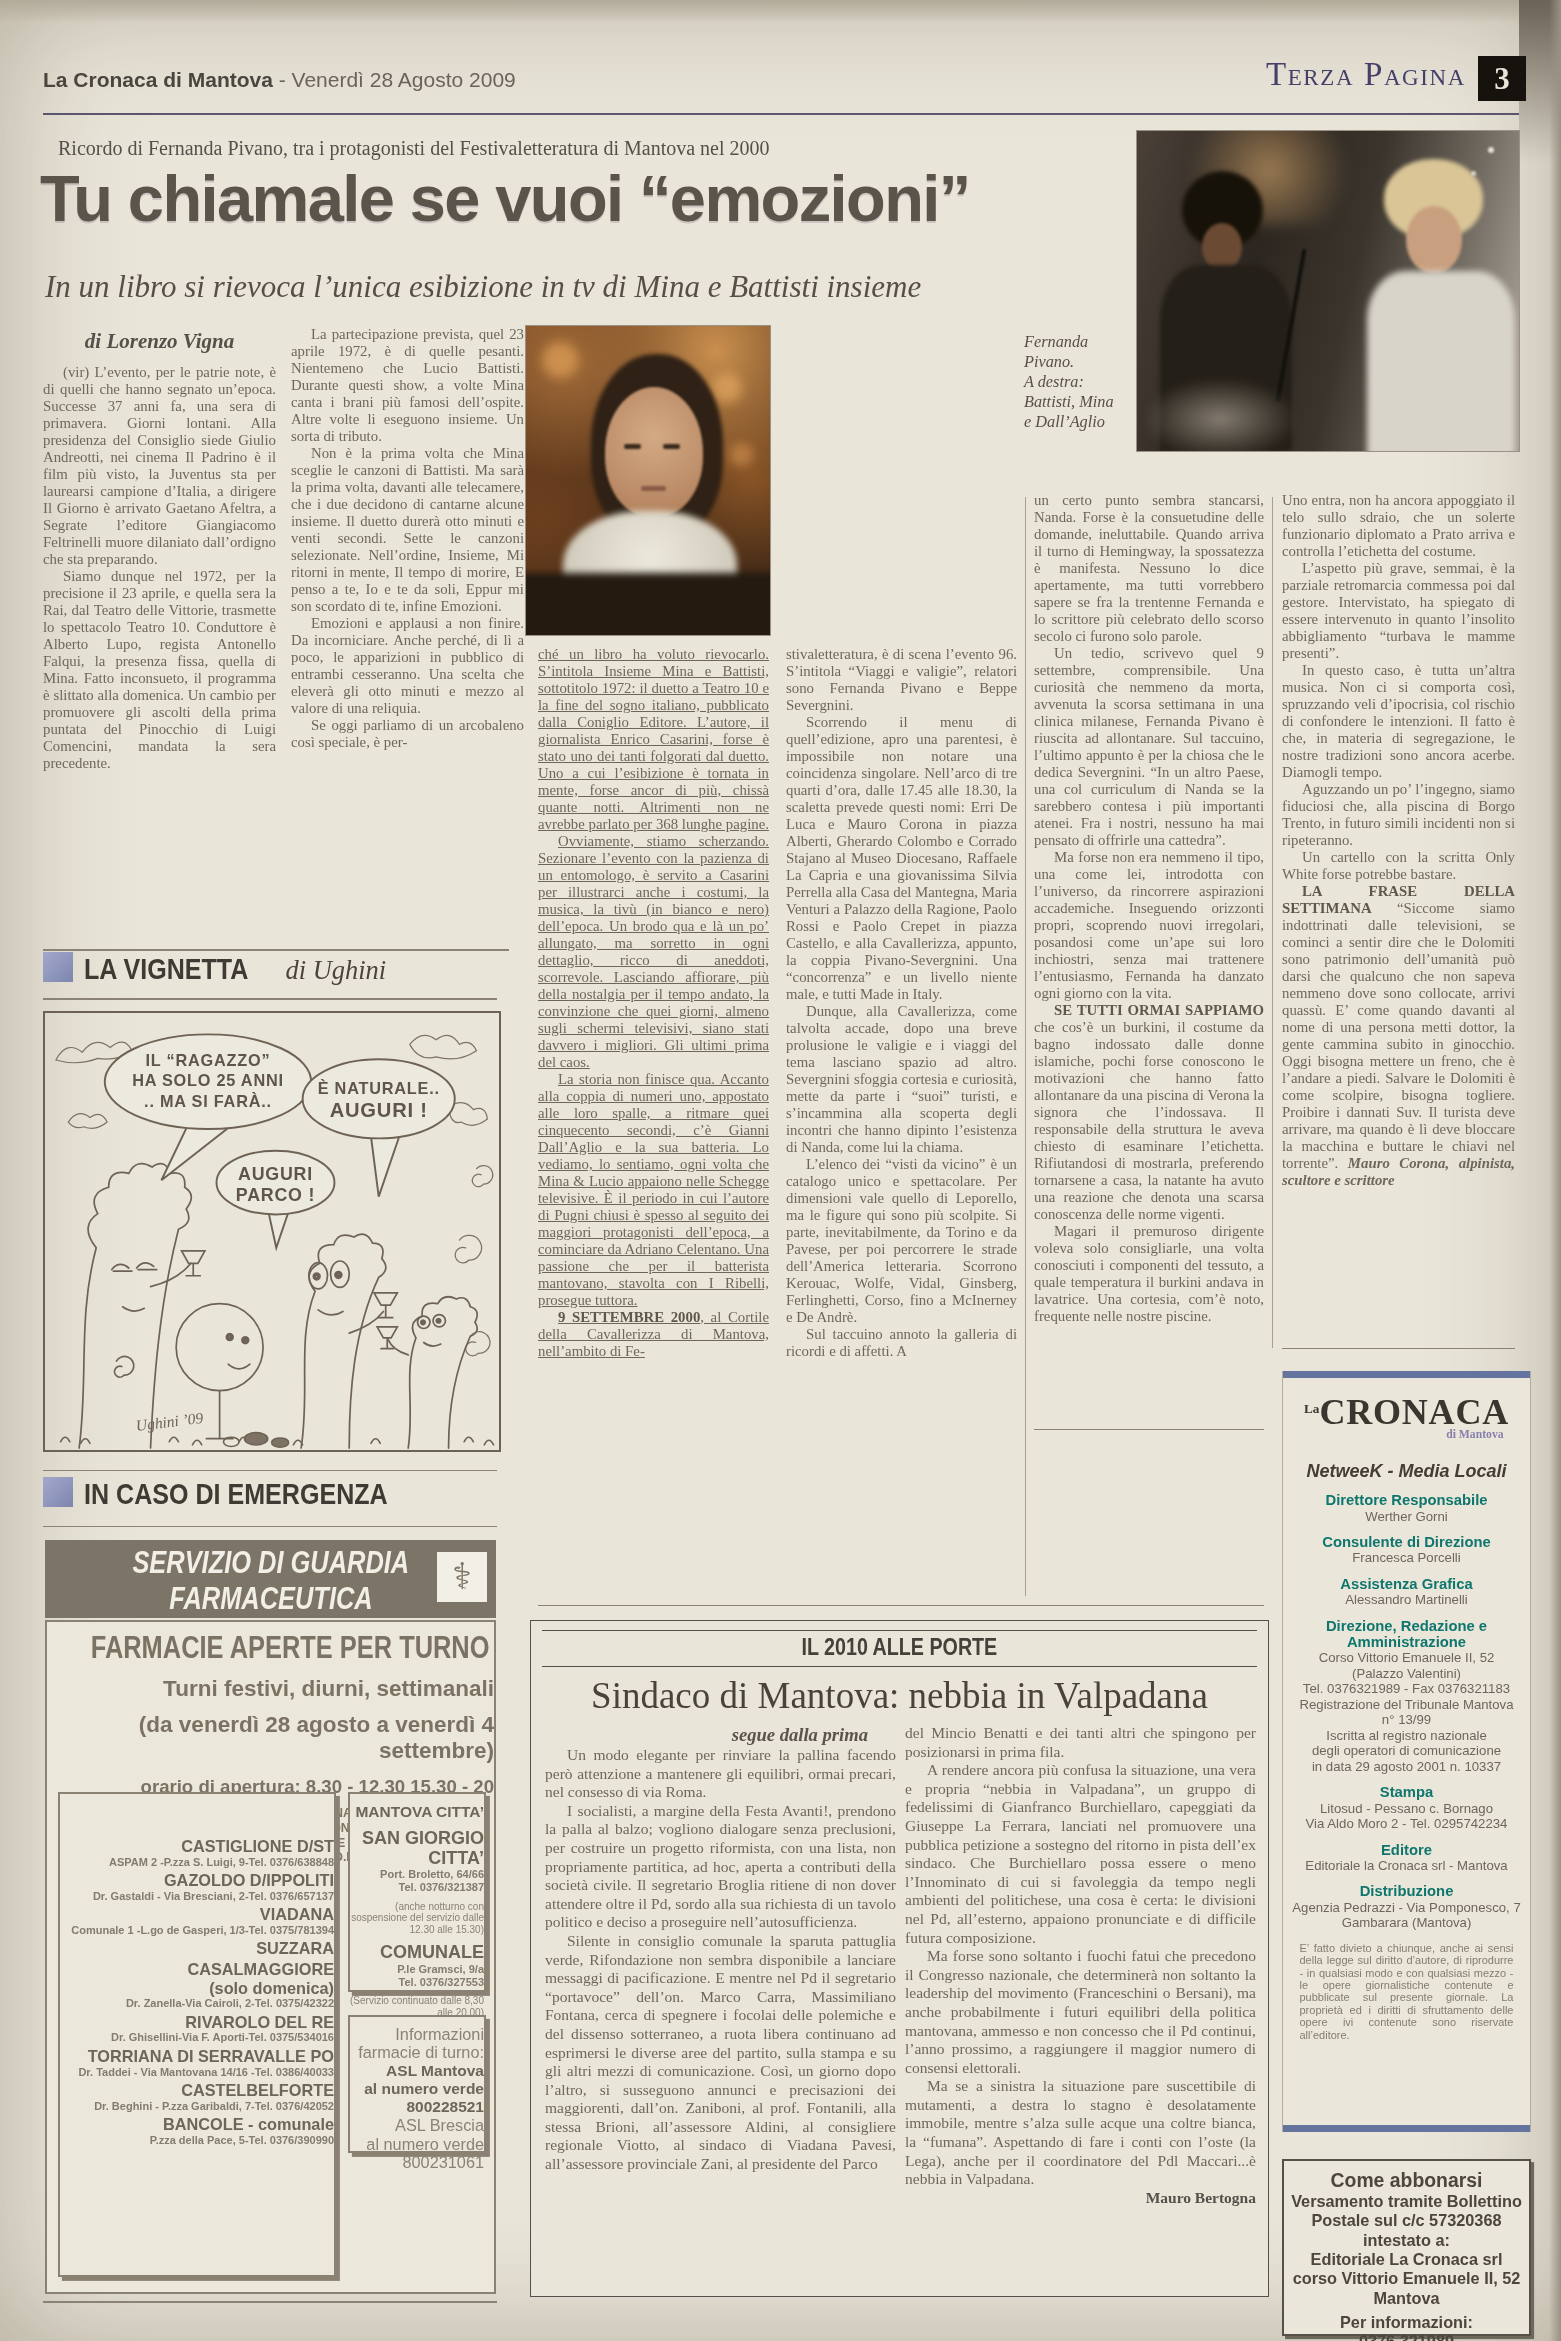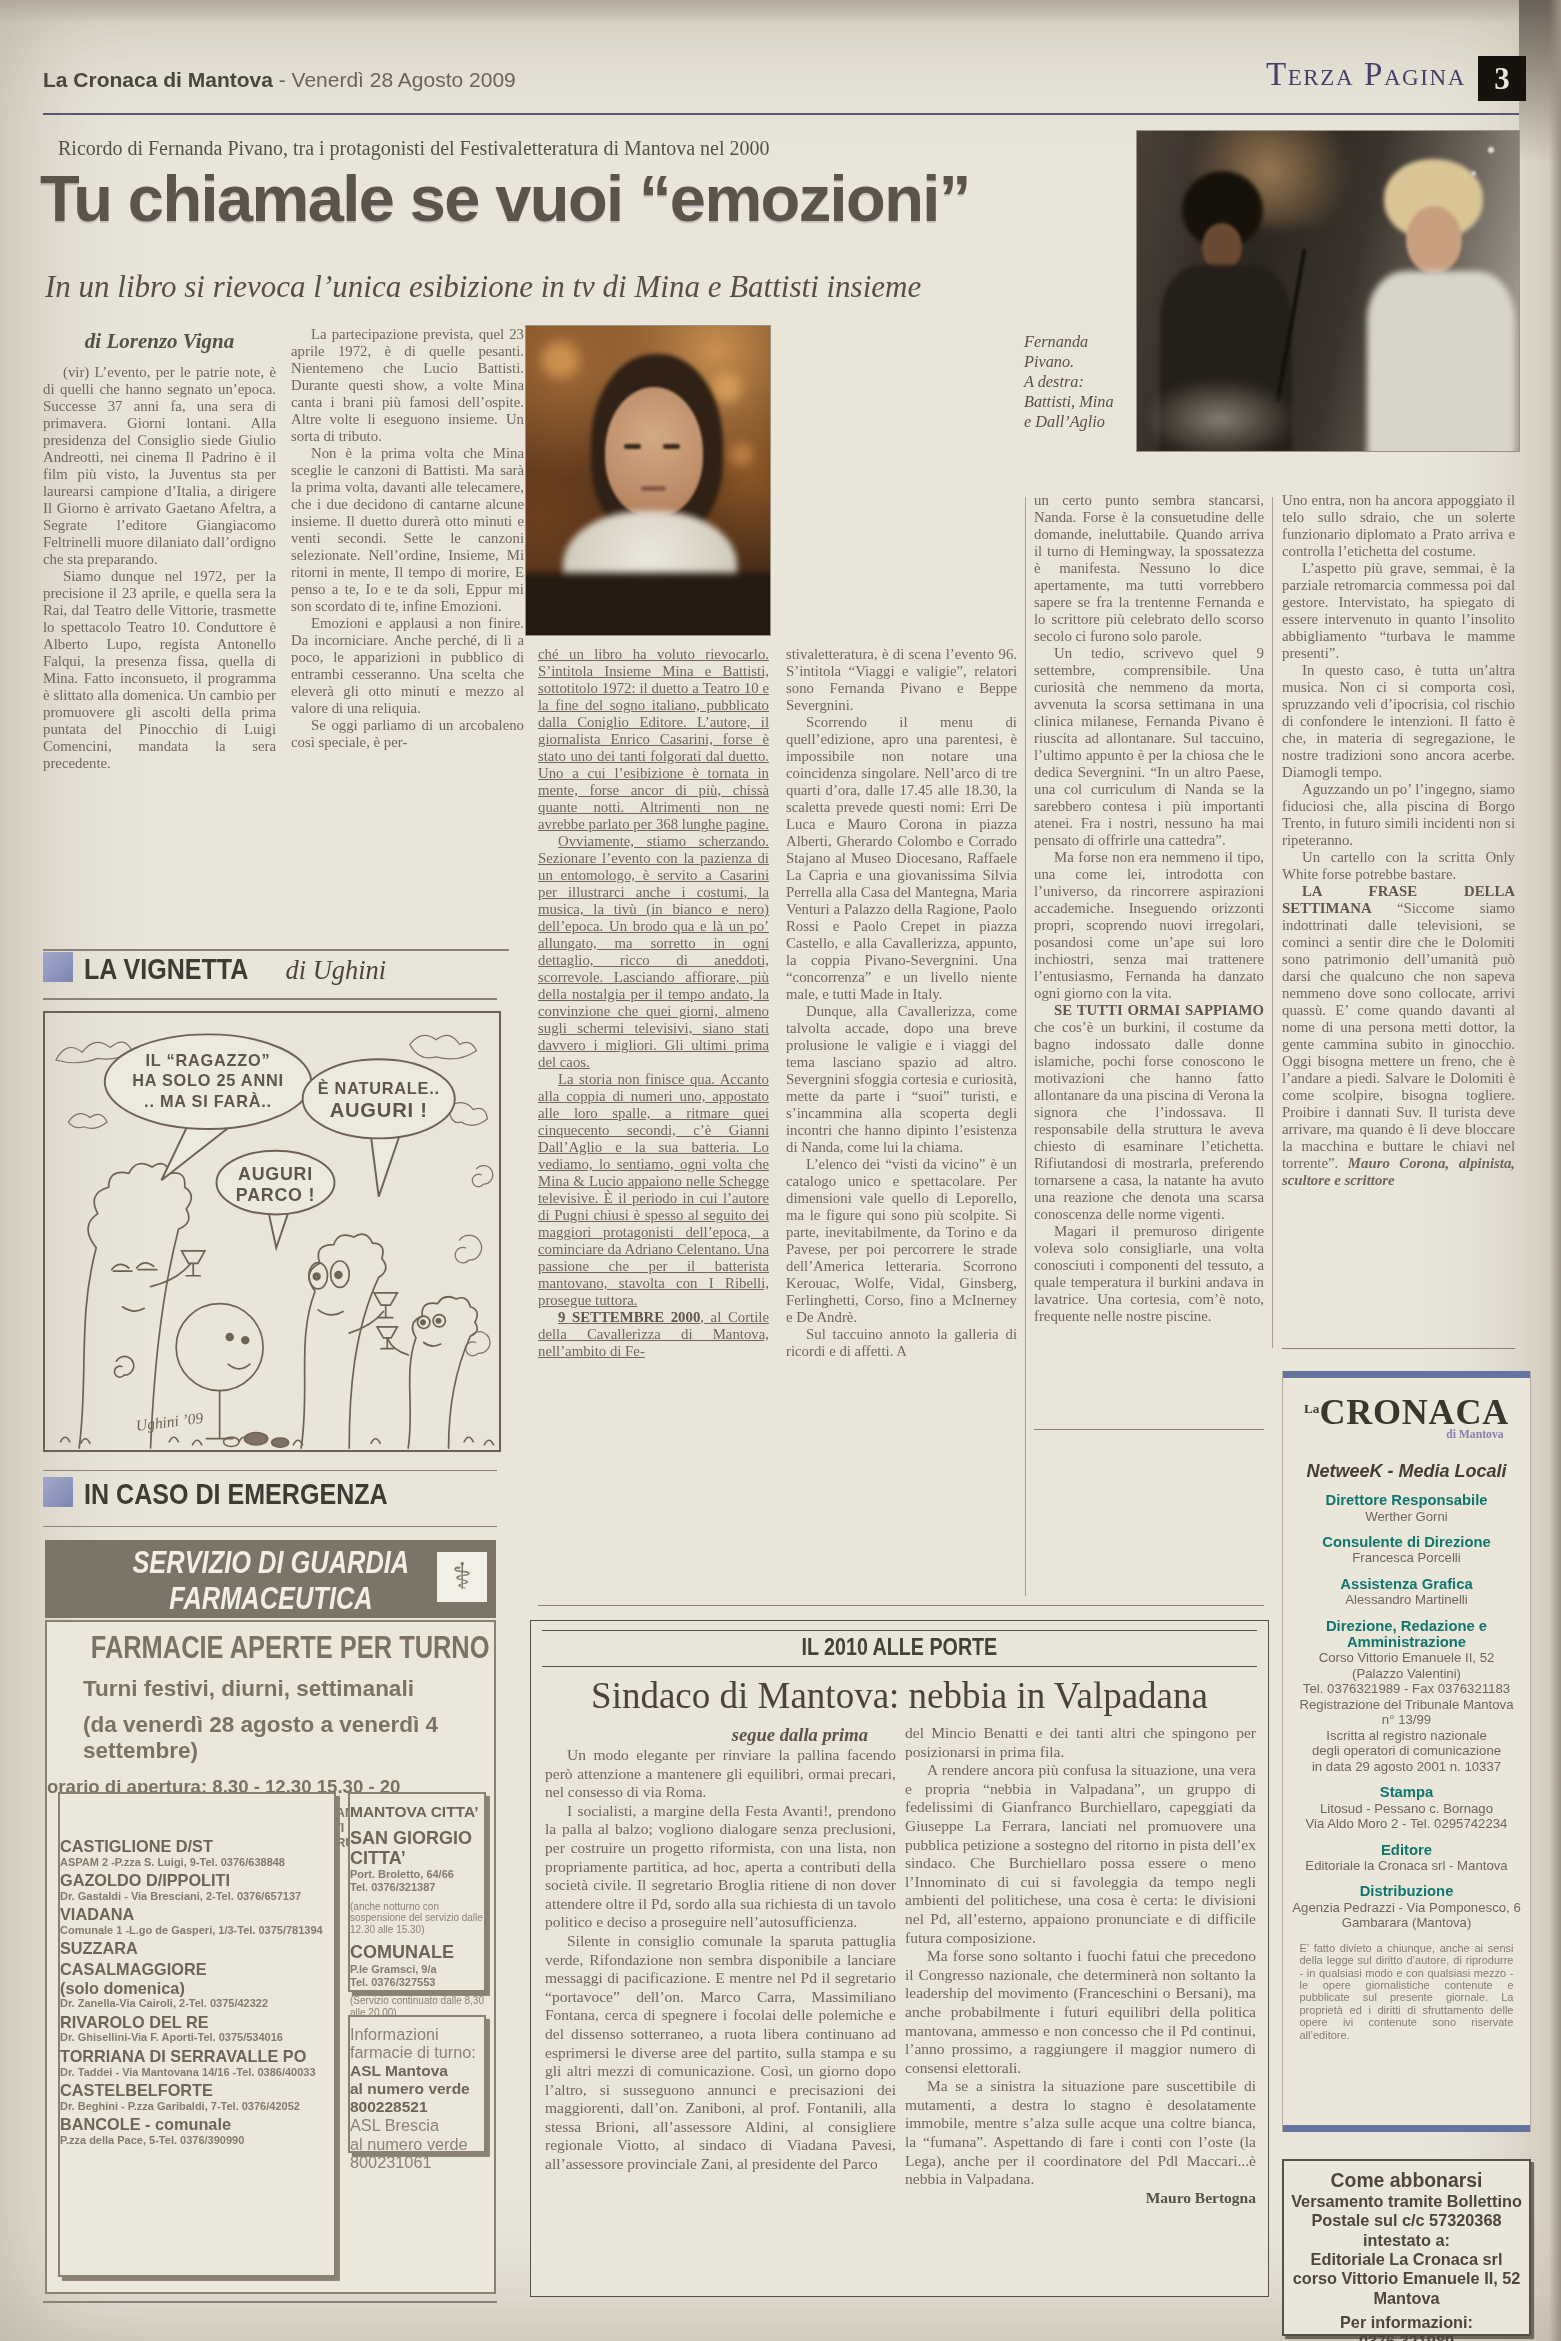--- a/index.html
+++ b/index.html
@@ -37,21 +37,21 @@
   .sq{position:absolute;width:29.5px;height:29.5px;background:linear-gradient(135deg,#a2a8ca 0%,#8f96bd 55%,#7d84ad 100%);}
   .shead{position:absolute;font:bold 29.5px/29.5px "Liberation Sans",sans-serif;color:#3f3a33;}
   .shead .by{font:italic 26.4px "Liberation Serif",serif;font-weight:normal;color:#4a443c;}
   .cartoon{position:absolute;left:43px;top:1011px;width:454px;height:437px;border:2.3px solid #6b6154;}
   
   .ph-bar{position:absolute;left:45px;top:1540px;width:451px;height:78px;background:#7c7466;
           color:#f2efe6;text-align:center;font:bold italic 31px/36px "Liberation Sans",sans-serif;padding-top:4.7px;box-sizing:border-box;}
   .ph-cad{position:absolute;left:437px;top:1552px;width:50px;height:50px;background:#f2efe6;
           color:#7c7466;font:37px/50px "DejaVu Sans",sans-serif;text-align:center;}
   .ph-box{position:absolute;left:45px;top:1620px;width:451px;height:674px;border:2.3px solid #8a8173;
-          background:#ebe7da;box-sizing:border-box;text-align:left;color:#7b7264;}
+          background:#ebe7da;box-sizing:border-box;text-align:right;color:#7b7264;}
   .ph-t{font:bold 31px "Liberation Sans",sans-serif;margin-top:7.8px;}
   .ph-s{font:bold 22.5px "Liberation Sans",sans-serif;margin-top:10px;padding-left:36px;}
   .ph-h{font:bold 18.6px "Liberation Sans",sans-serif;margin-top:12.4px;}
   .ph-n{font:bold 12.4px/14.8px "Liberation Sans",sans-serif;width:412px;margin:7.8px auto 0;}
   .ph-list{position:absolute;left:11px;top:170px;width:278px;height:485px;border:2.3px solid #8a8173;
            box-shadow:3.9px 3.9px 0 #8a8173;background:#ebe7da;padding-top:43px;box-sizing:border-box;}
   .pe-n{font:bold 16.3px/18.6px "Liberation Sans",sans-serif;color:#6d6558;}
   .pe-d{font:bold 11px/13.2px "Liberation Sans",sans-serif;color:#837b6e;margin-bottom:2.3px;}
   .ph-city{position:absolute;left:301px;top:170px;width:138px;height:200px;border:2.3px solid #8a8173;
            box-shadow:3.9px 3.9px 0 #8a8173;background:#ebe7da;padding-top:9.3px;box-sizing:border-box;}
@@ -412,21 +412,21 @@
       <div class="mh-h">Stampa</div>
       <div class="mh-l">Litosud - Pessano c. Bornago</div>
       <div class="mh-l">Via Aldo Moro 2 - Tel. 0295742234</div>
     </div>
     <div>
       <div class="mh-h">Editore</div>
       <div class="mh-l">Editoriale la Cronaca srl - Mantova</div>
     </div>
     <div>
       <div class="mh-h">Distribuzione</div>
-      <div class="mh-l">Agenzia Pedrazzi - Via Pomponesco, 6</div>
+      <div class="mh-l">Agenzia Pedrazzi - Via Pomponesco, 7</div>
       <div class="mh-l">Gambarara (Mantova)</div>
     </div>
     <div class="mh-legal">E’ fatto divieto a chiunque, anche ai sensi della legge sul diritto d’autore, di riprodurre - in qualsiasi modo e con qualsiasi mezzo - le opere giornalistiche contenute e pubblicate sul presente giornale. La proprietà ed i diritti di sfruttamento delle opere ivi contenute sono riservate all’editore.</div>
     <div class="mh-bar" style="bottom:0;"></div>
   </div>
 
   <div class="abb">
     <div class="t">Come abbonarsi</div>
     <div class="l">Versamento tramite Bollettino</div>
     <div class="l">Postale sul c/c 57320368</div>

